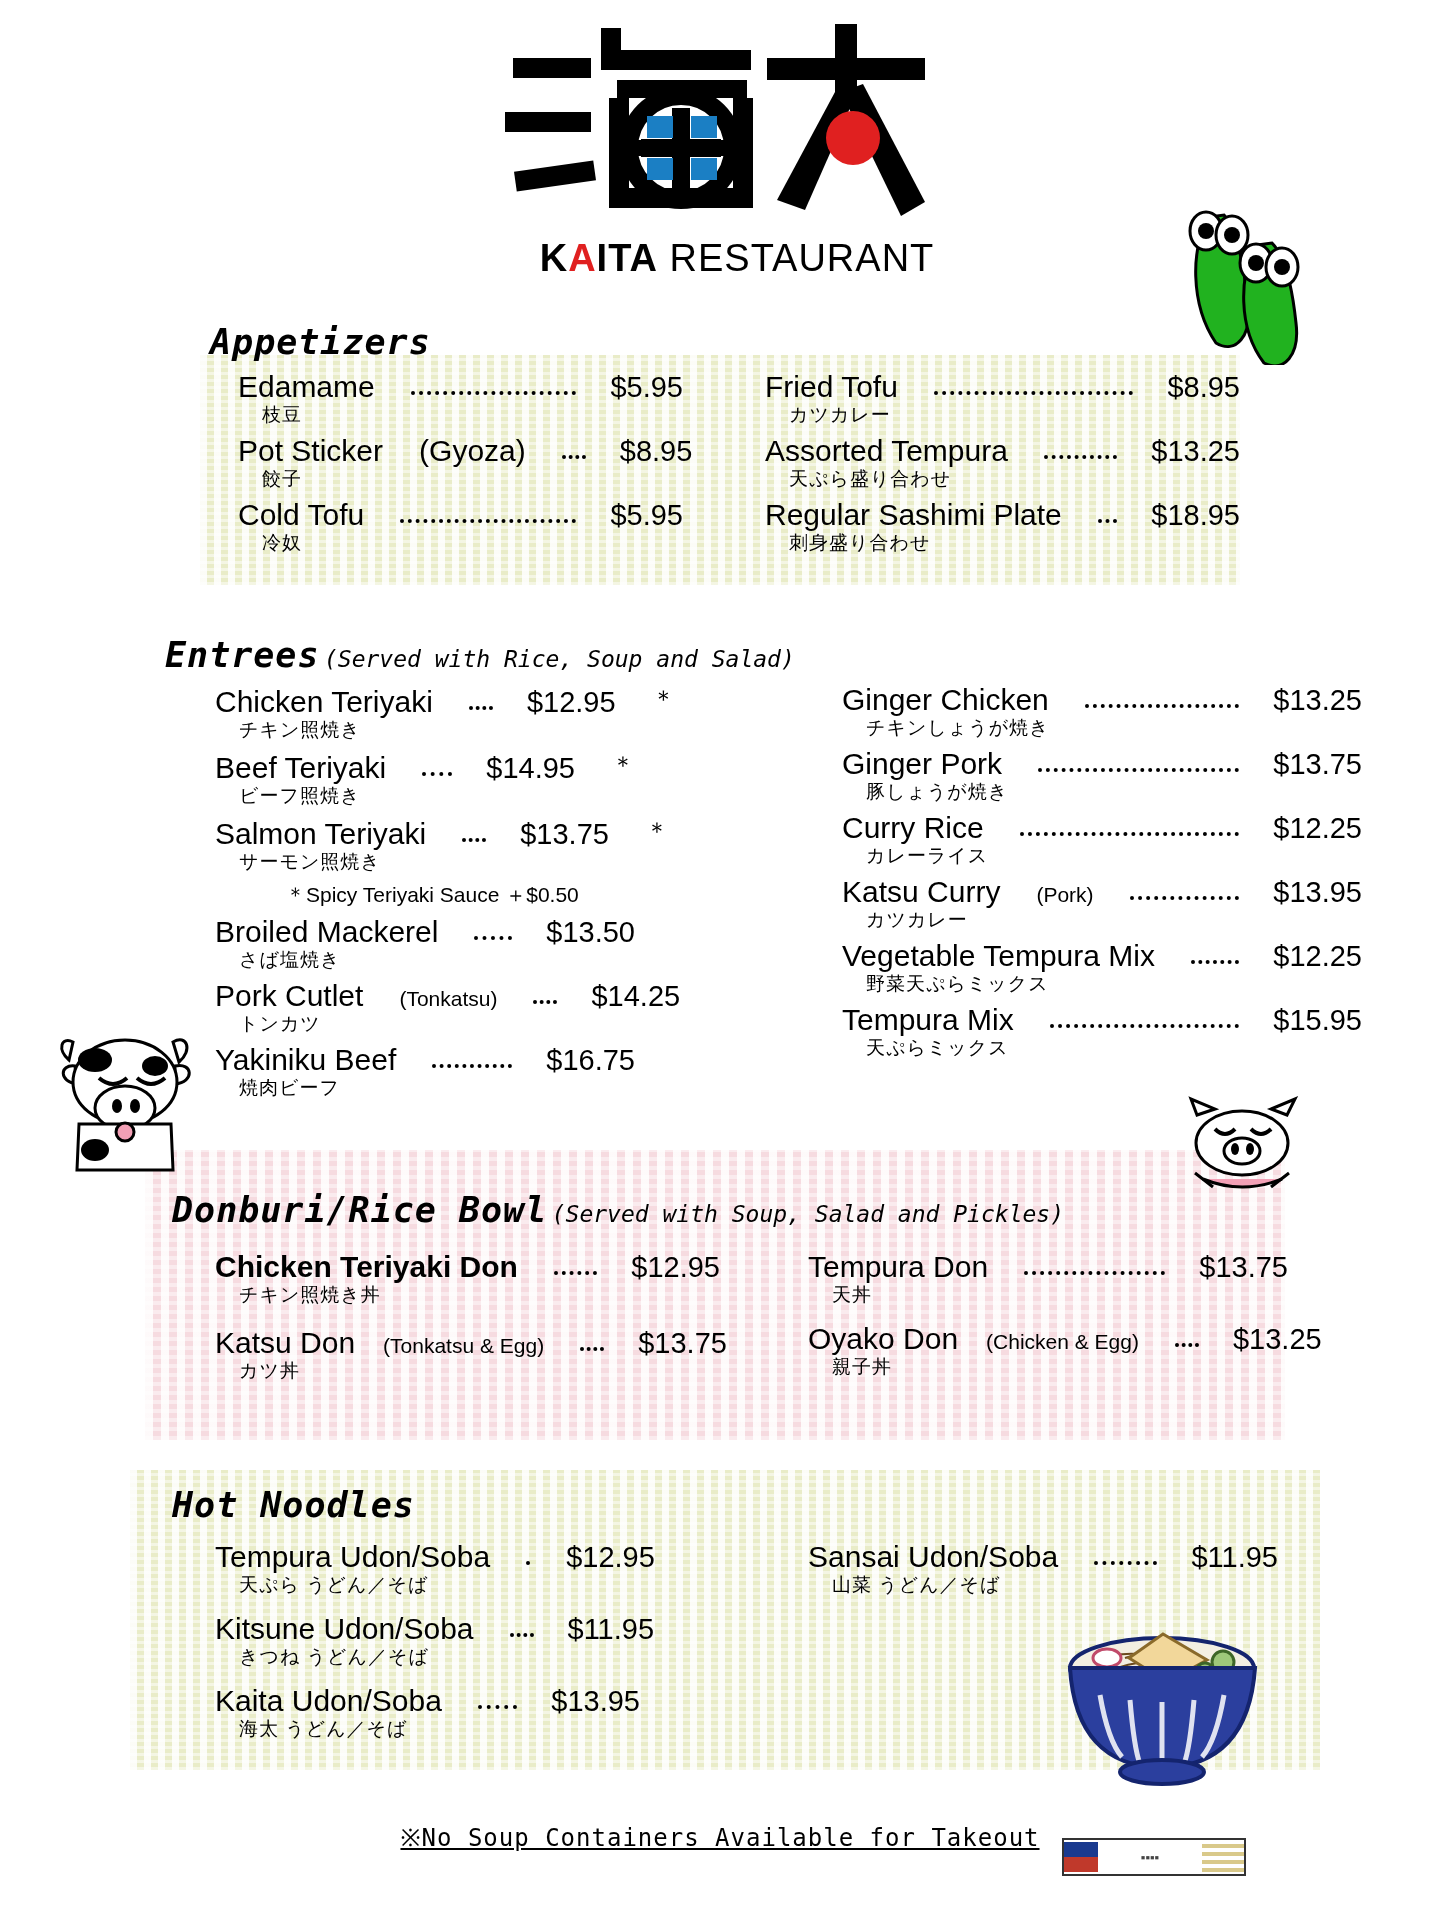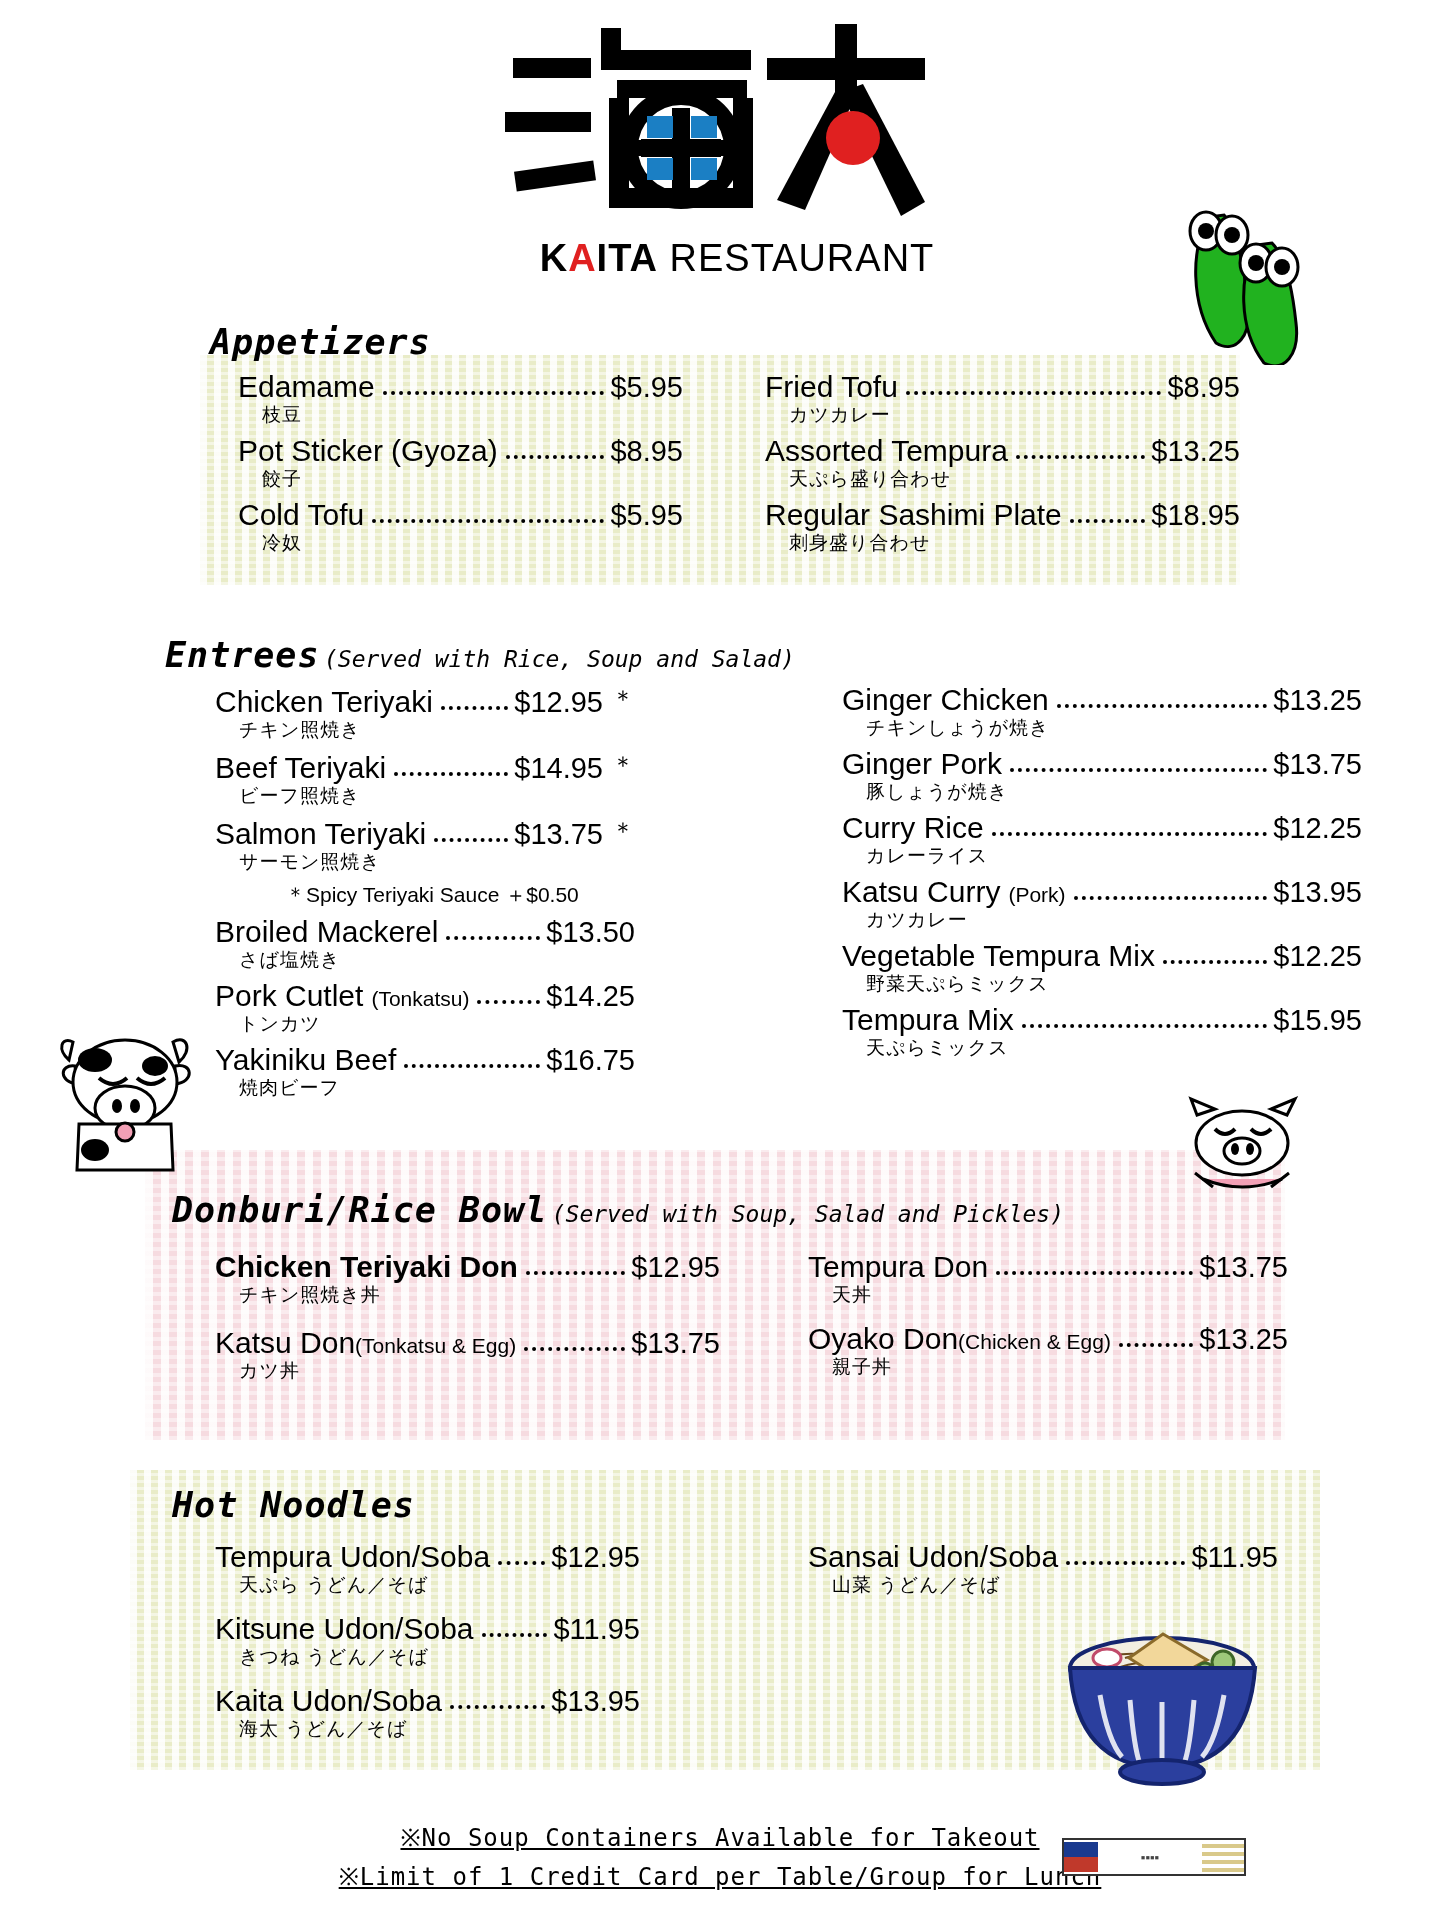--- a/index.html
+++ b/index.html
@@ -74,20 +74,21 @@
 
   
   .item {
     position: relative;
     margin-bottom: 6px;
   }
   .item-line {
     display: flex;
     align-items: flex-end;
     white-space: nowrap;
+    gap: 28px;
   }
   .name {
     font-size: 30px;
     font-family: "Liberation Sans", sans-serif;
   }
   .name.bold { font-weight: bold; }
   .paren {
     font-size: 21px;
     padding-bottom: 2px;
   }
@@ -519,20 +520,19 @@
       <path d="M75 100 q4 48 10 64"></path>
     <path d="M107 102 l0 64"></path>
       <path d="M139 100 q-4 48 -10 64"></path>
     <path d="M169 95 q-8 46 -22 62"></path>
   </g>
   <ellipse cx="107" cy="172" rx="42" ry="12" fill="#2b3f9e" stroke="#14246e" stroke-width="4"></ellipse>
 </svg>
 
 <div class="footer" style="top:1820px;text-decoration:underline;">
   <div>※No Soup Containers Available for Takeout</div>
-  <div>※Limit of 1 Credit Card per Table/Group for Lunch</div>
 </div>
 
 <div class="flagstrip" style="left:1062px; top:1838px; width:180px; height:34px;">
   <div style="width:34px;height:30px;background:linear-gradient(180deg,#1a3a8f 0 50%,#c0392b 50% 100%);"></div>
   <div style="flex:1;height:30px;background:#fff;display:flex;align-items:center;justify-content:center;font-size:13px;color:#444;">▪▪▪▪</div>
   <div style="width:42px;height:30px;background:repeating-linear-gradient(0deg,#d9c98a 0 4px,#fff 4px 8px);"></div>
 </div>
 
 </body></html>

